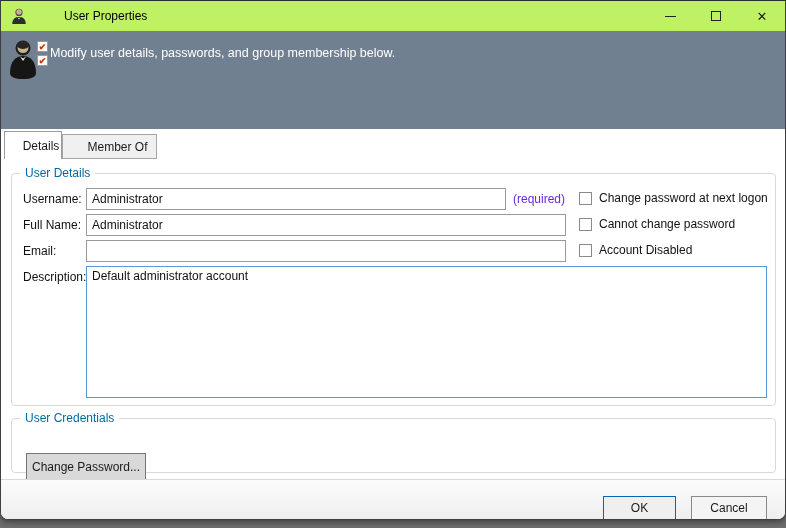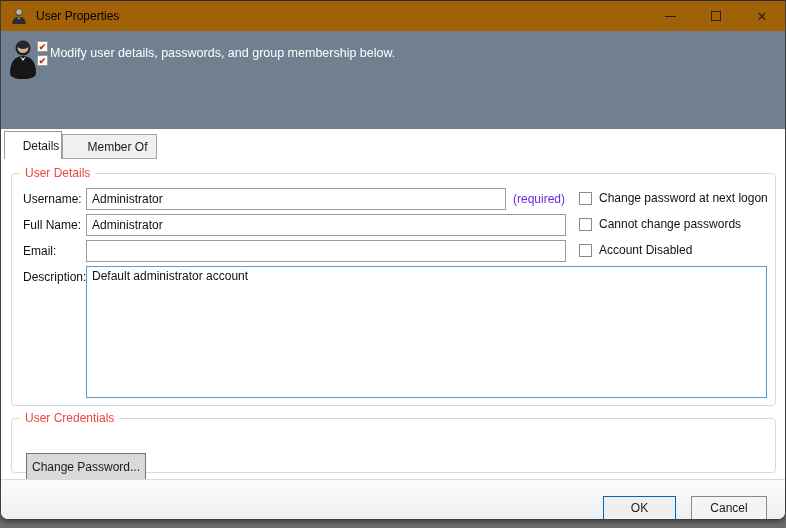--- a/index.html
+++ b/index.html
@@ -16,21 +16,21 @@
     background:#ffffff;
     border:1px solid #3f3f3f;
     border-top-color:#2e2e2e;
     border-radius:0 0 8px 8px;
     overflow:hidden;
     box-shadow:0 2px 6px rgba(0,0,0,.45);
   }
   
   .titlebar {
     position:absolute; left:0; top:0; width:100%; height:30px;
-    background:#a16207; display:flex; align-items:center;
+    background:#bef264; display:flex; align-items:center;gap:28px;
   }
   .titlebar .app-icon { width:18px; height:18px; margin-left:9px; flex:0 0 auto; }
   .titlebar .title { font-size:12px; margin-left:8px; color:#000; }
   .win-btns { position:absolute; right:0; top:0; height:30px; display:flex; }
   .win-btn {
     width:46px; height:30px; display:flex; align-items:center; justify-content:center;
     color:#222; font-size:13px; cursor:default;
   }
   .glyph-min { display:block; width:11px; height:0; border-top:1px solid #222; }
   .glyph-max { display:block; width:10px; height:10px; border:1px solid #222; }
@@ -63,21 +63,21 @@
     background:#f0f0f0; border:1px solid #a5a5a5;
   }
   
   .groupbox {
     position:absolute; border:1px solid #d9d9d9; border-radius:4px; background:transparent;
   }
   .gb1 { left:10px; top:172px; width:765px; height:233px; }
   .gb2 { left:10px; top:417px; width:765px; height:55px; }
   .gb-legend {
     position:absolute; top:-8px; left:8px; background:#ffffff; padding:0 5px;
-    font-size:12px; color:#ef4444;
+    font-size:12px; color:#0369a1;
   }
   .fld-label { position:absolute; left:22px; font-size:12px; color:#111; }
   .txt {
     position:absolute; border:1px solid #9a9a9a; background:#fff; font-size:12px;
     font-family:"Liberation Sans", sans-serif; padding:0 5px; color:#111; height:22px;
   }
   .required-note { position:absolute; left:512px; top:191px; font-size:12px; color:#6d28d9; }
   textarea.desc {
     position:absolute; left:85px; top:265px; width:681px; height:132px;
     border:1px solid #5b9bd5; background:#fff; resize:none;
@@ -172,21 +172,21 @@
 
   <span class="fld-label" style="top:269px;">Description:</span>
   <textarea class="desc" style="">Default administrator account</textarea>
 
   <div class="cb-row" style="top:190px;">
     <span class="cb-box"></span>
     <span class="cb-label">Change password at next logon</span>
   </div>
   <div class="cb-row" style="top:216px;">
     <span class="cb-box"></span>
-    <span class="cb-label">Cannot change passwords</span>
+    <span class="cb-label">Cannot change password</span>
   </div>
   <div class="cb-row" style="top:242px;">
     <span class="cb-box"></span>
     <span class="cb-label">Account Disabled</span>
   </div>
 
   <div class="groupbox gb2">
     <span class="gb-legend">User Credentials</span>
   </div>
   <div class="btn btn-changepw">

